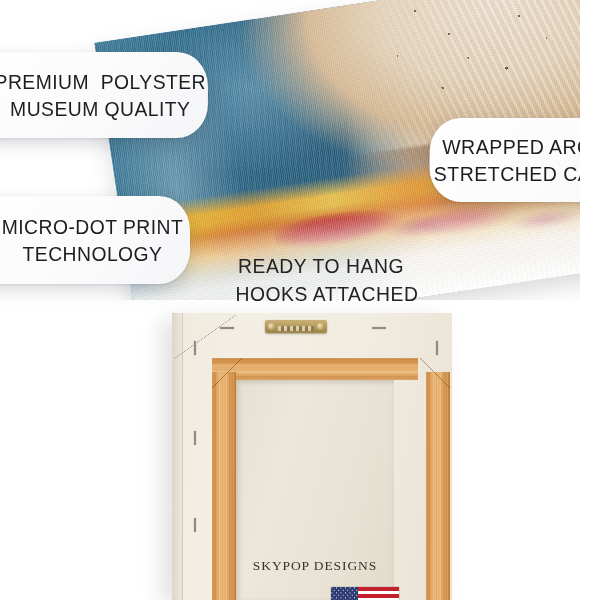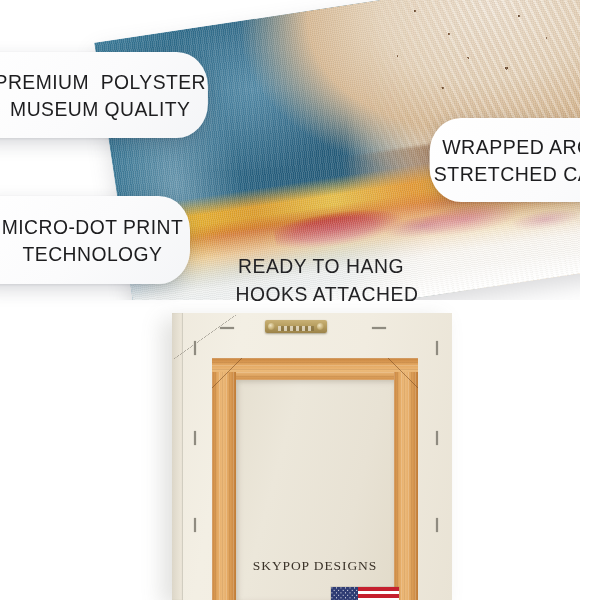--- a/index.html
+++ b/index.html
@@ -242,21 +242,21 @@
     position: absolute;
     left: 0; top: 0; width: 11px; height: 287px;
     background: linear-gradient(to right, #dcd6c8 0%, #e7e1d3 55%, #efe9dc 100%);
     box-shadow: inset -1px 0 1px rgba(150,145,135,0.35);
   }
 
   
   #wood-frame {
     position: absolute;
     left: 40px; top: 45px;
-    width: 206px; height: 242px;
+    width: 206px; height: 242px; padding-left: 32px;
   }
   .wood {
     position: absolute;
     background:
       repeating-linear-gradient(90deg,
         rgba(255,255,255,0.18) 0 1px,
         rgba(0,0,0,0.00) 1px 3px,
         rgba(120,70,25,0.13) 3px 4px,
         rgba(0,0,0,0.00) 4px 7px),
       linear-gradient(90deg, #c9853f 0%, #e3a862 22%, #edbb7c 45%, #dfa25b 72%, #c07c37 100%);

